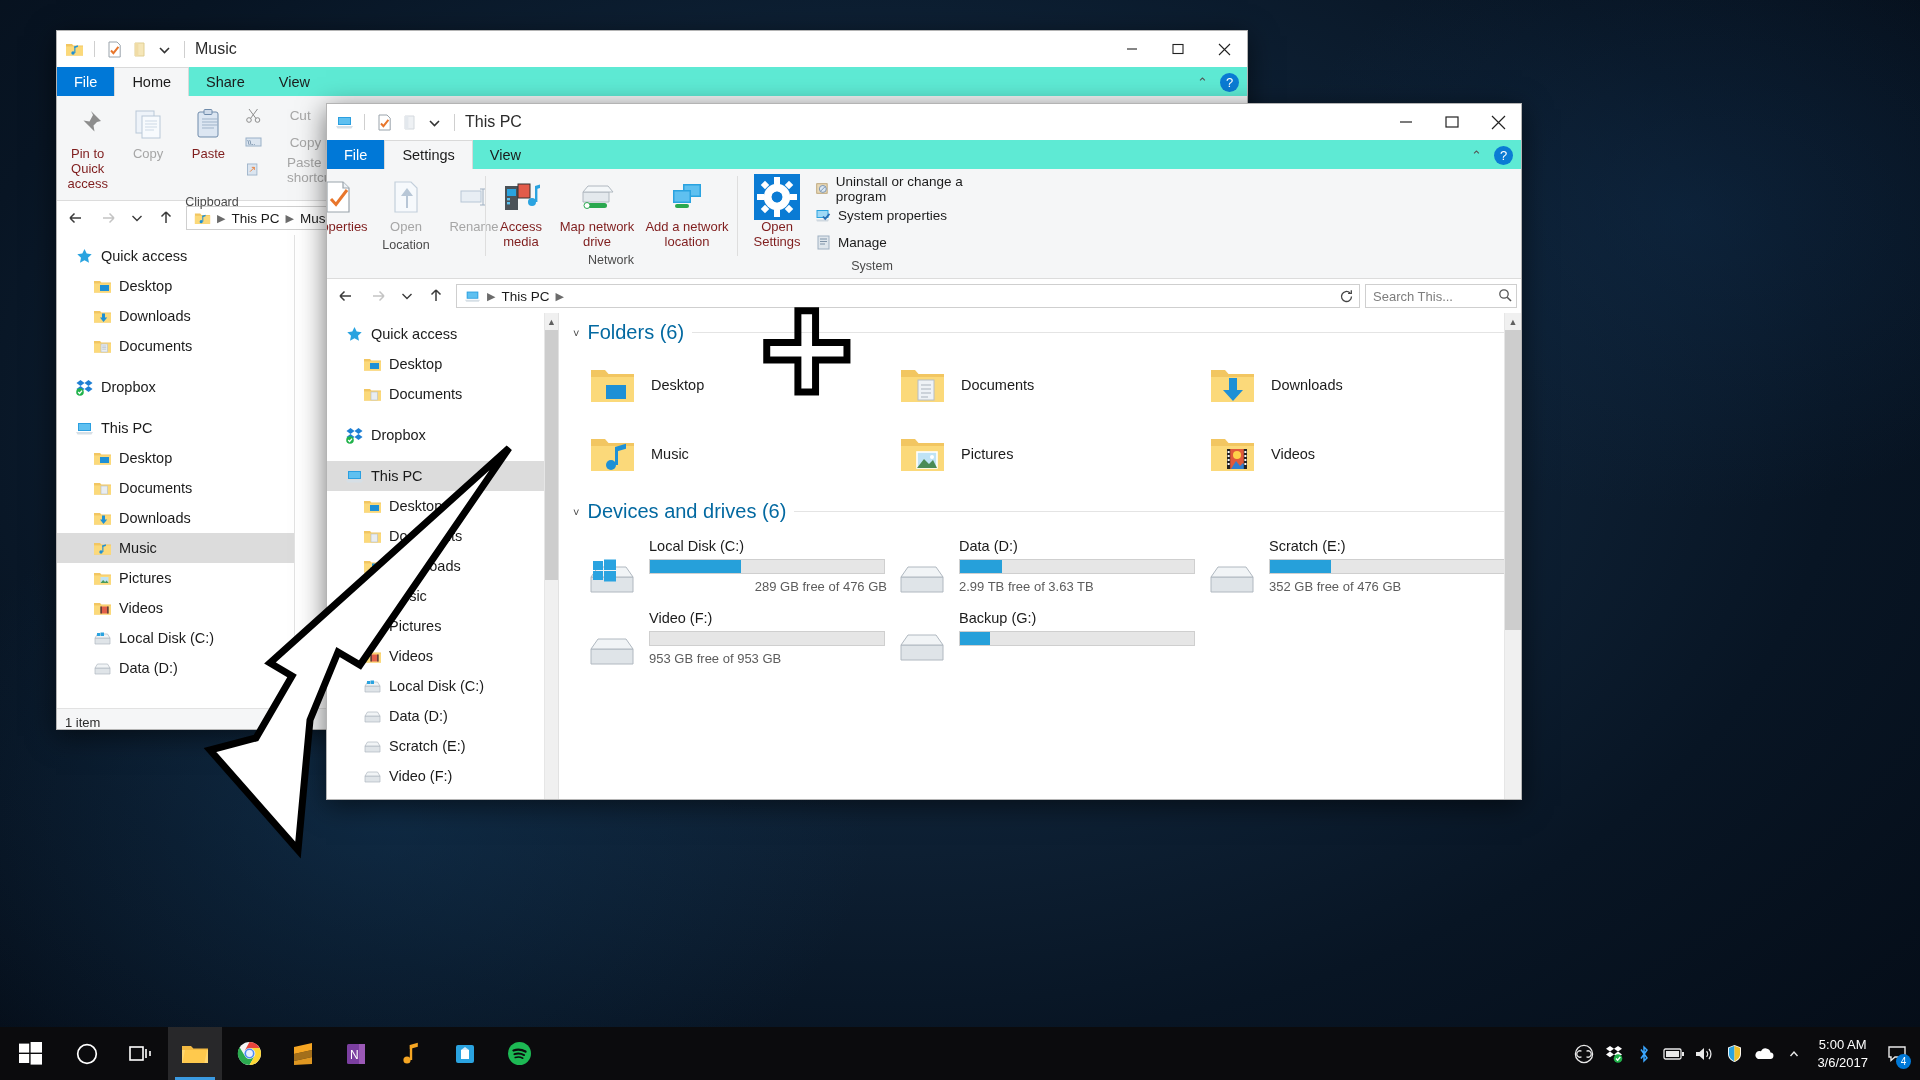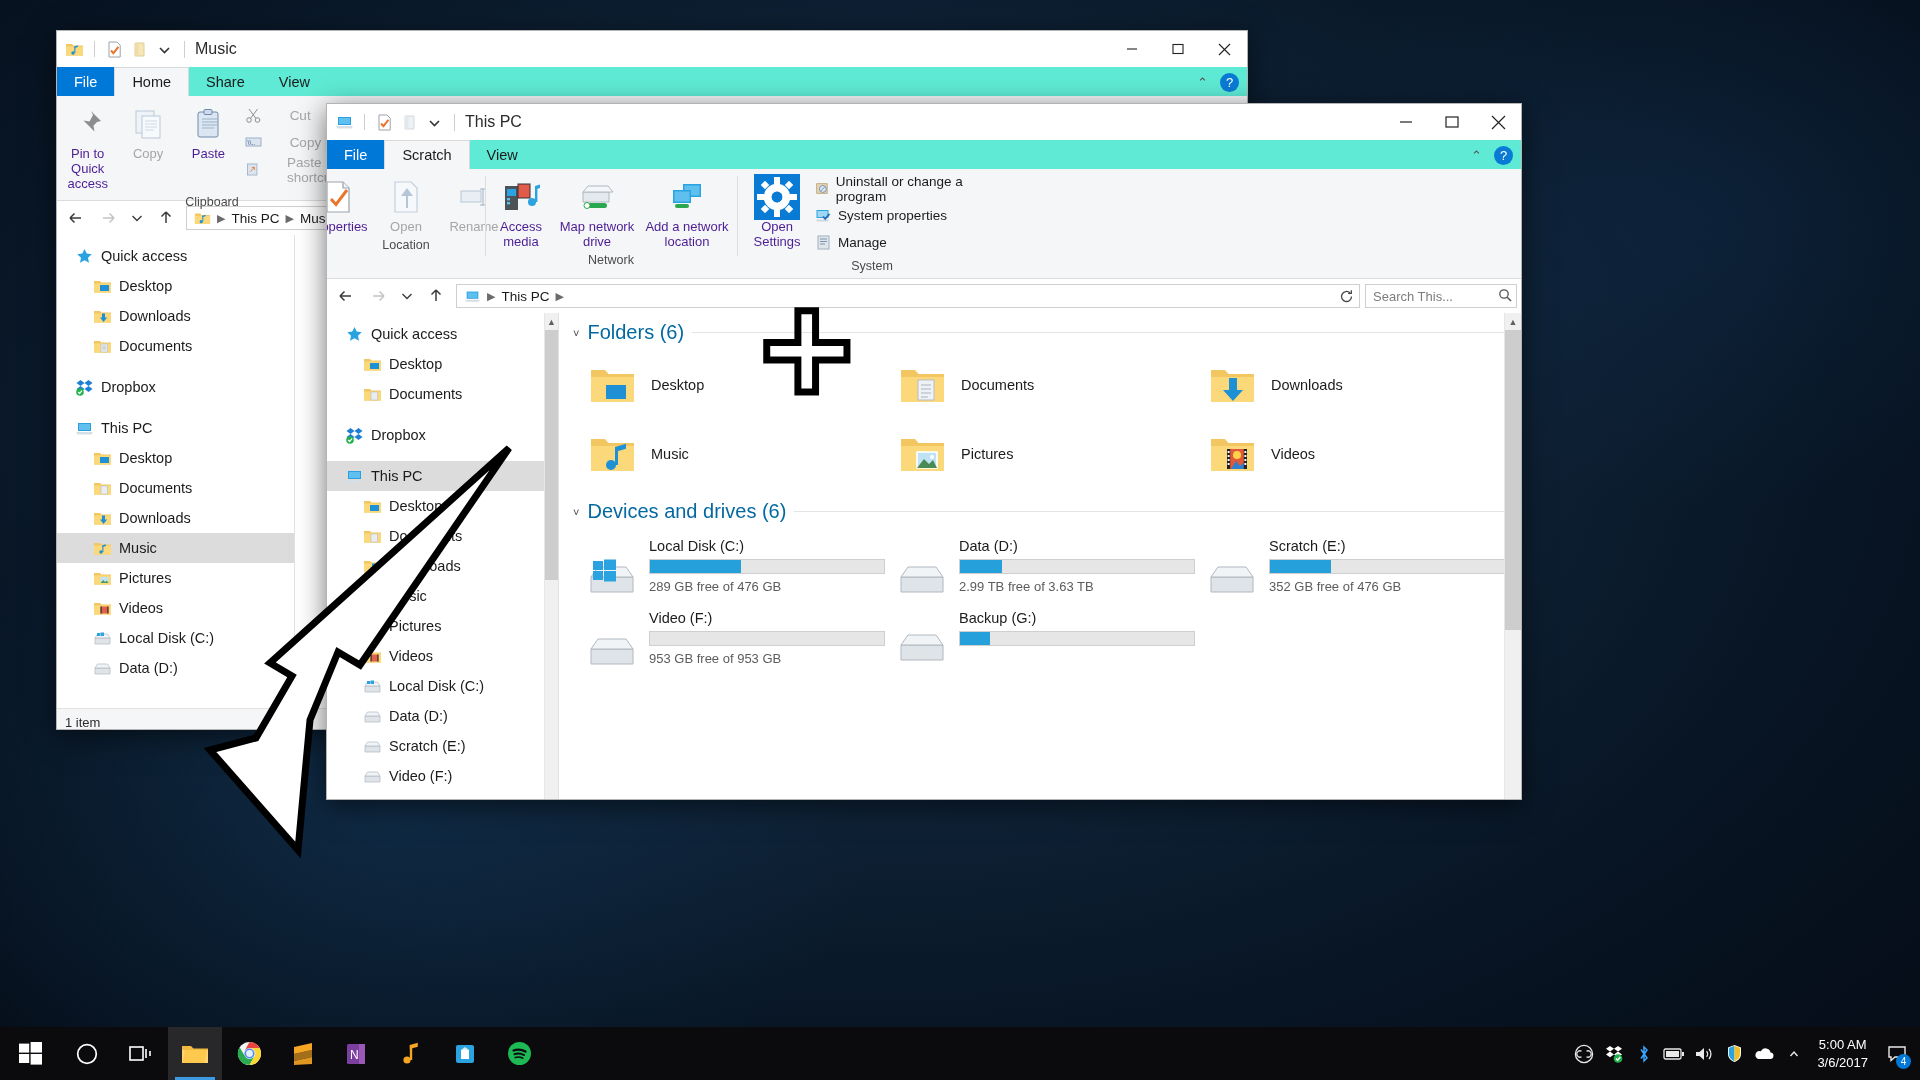--- a/index.html
+++ b/index.html
@@ -69,21 +69,21 @@
     display:flex; position:relative;
   }
   .rgroup { display:flex; flex-direction:column; align-items:center;
             padding: 6px 8px 0; position:relative; }
   .rgroup + .rgroup::before {
     content:""; position:absolute; left:0; top:7px; bottom:22px; width:1px; background:#dedede;
   }
   .rrow { display:flex; align-items:flex-start; }
   .rbtn {
     width:68px; display:flex; flex-direction:column; align-items:center;
-    font-size:13px; color:#4c1d95; text-align:center; line-height:1.15; padding-top:2px;
+    font-size:13px; color:#7f1d1d; text-align:center; line-height:1.15; padding-top:2px;
   }
   .rbtn .glyph { height:40px; display:flex; align-items:center; justify-content:center; margin-bottom:3px; }
   .rbtn.dim { color:#a6a6a6; }
   .rgroup-label { font-size:12.5px; color:#4a4a4a; margin-top:3px; padding-bottom:4px; }
   .rsmall-col { display:flex; flex-direction:column; justify-content:center; padding-left:6px; }
   .rsmall {
     display:flex; align-items:center; gap:6px; font-size:13.5px; color:#1b1b1b;
     height:27px; padding-right:6px;
   }
   .rsmall.dim { color:#a6a6a6;gap:28px; }
@@ -553,21 +553,21 @@
       <div class="cap">
         <svg width="15" height="15" viewBox="0 0 15 15">
             <path d="M1 1l13 13M14 1L1 14" stroke="#222" stroke-width="1.2"></path>
           </svg>
       </div>
     </div>
   </div>
 
   <div class="tabstrip">
     <div class="tab file">File</div>
-    <div class="tab active">Scratch</div>
+    <div class="tab active">Settings</div>
     <div class="tab">View</div>
     <div class="tabstrip-fill"></div>
     <div class="ribbon-ctl">
       <span class="chev-up">⌃</span>
       <span class="help-btn">?</span>
     </div>
   </div>
 
   <div class="ribbon" style="height:110px;">
 
@@ -1032,21 +1032,21 @@
                  <rect x="6" y="20" width="10" height="9"></rect>
                   <rect x="17" y="20" width="12" height="10.5"></rect>
                 </g>
             </svg>
           </span>
           <span class="dinfo">
             <span class="dname" style="display:block;">Local Disk (C:)</span>
             <span class="bar" style="display:block;">
                 <i style="width:39%"></i>
               </span>
-            <span class="dfree" style="display:block;">289 GB free of 476 GB</span>
+            <span class="dfree" style="display:block;text-align:right;">289 GB free of 476 GB</span>
           </span>
         </div>
 
         <div class="dtile">
           <span class="dico">
             <svg width="50" height="50" viewBox="0 0 50 50">
               <path d="M4 26h42v15H4z" fill="#dfe4e8" stroke="#b0b8c0"></path>
               <path d="M4 26l7-10h28l7 10z" fill="#f1f4f6" stroke="#b0b8c0"></path>
             </svg>
           </span>

